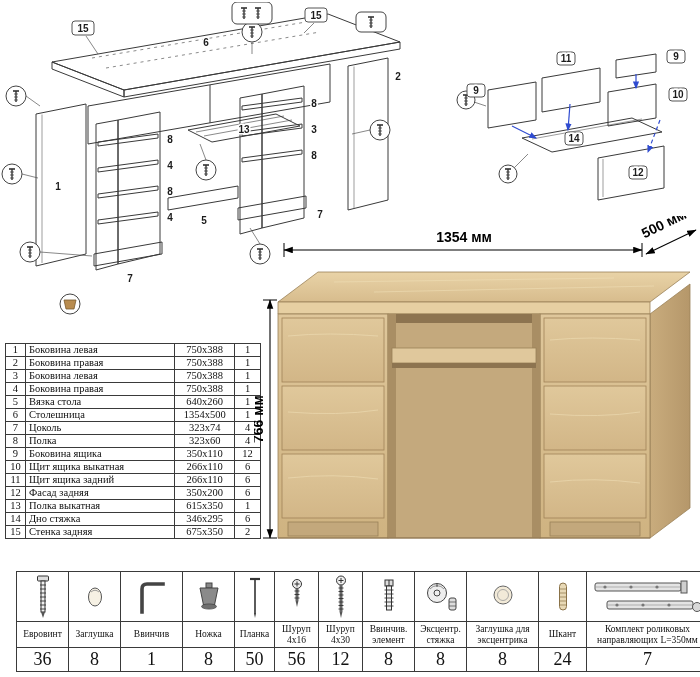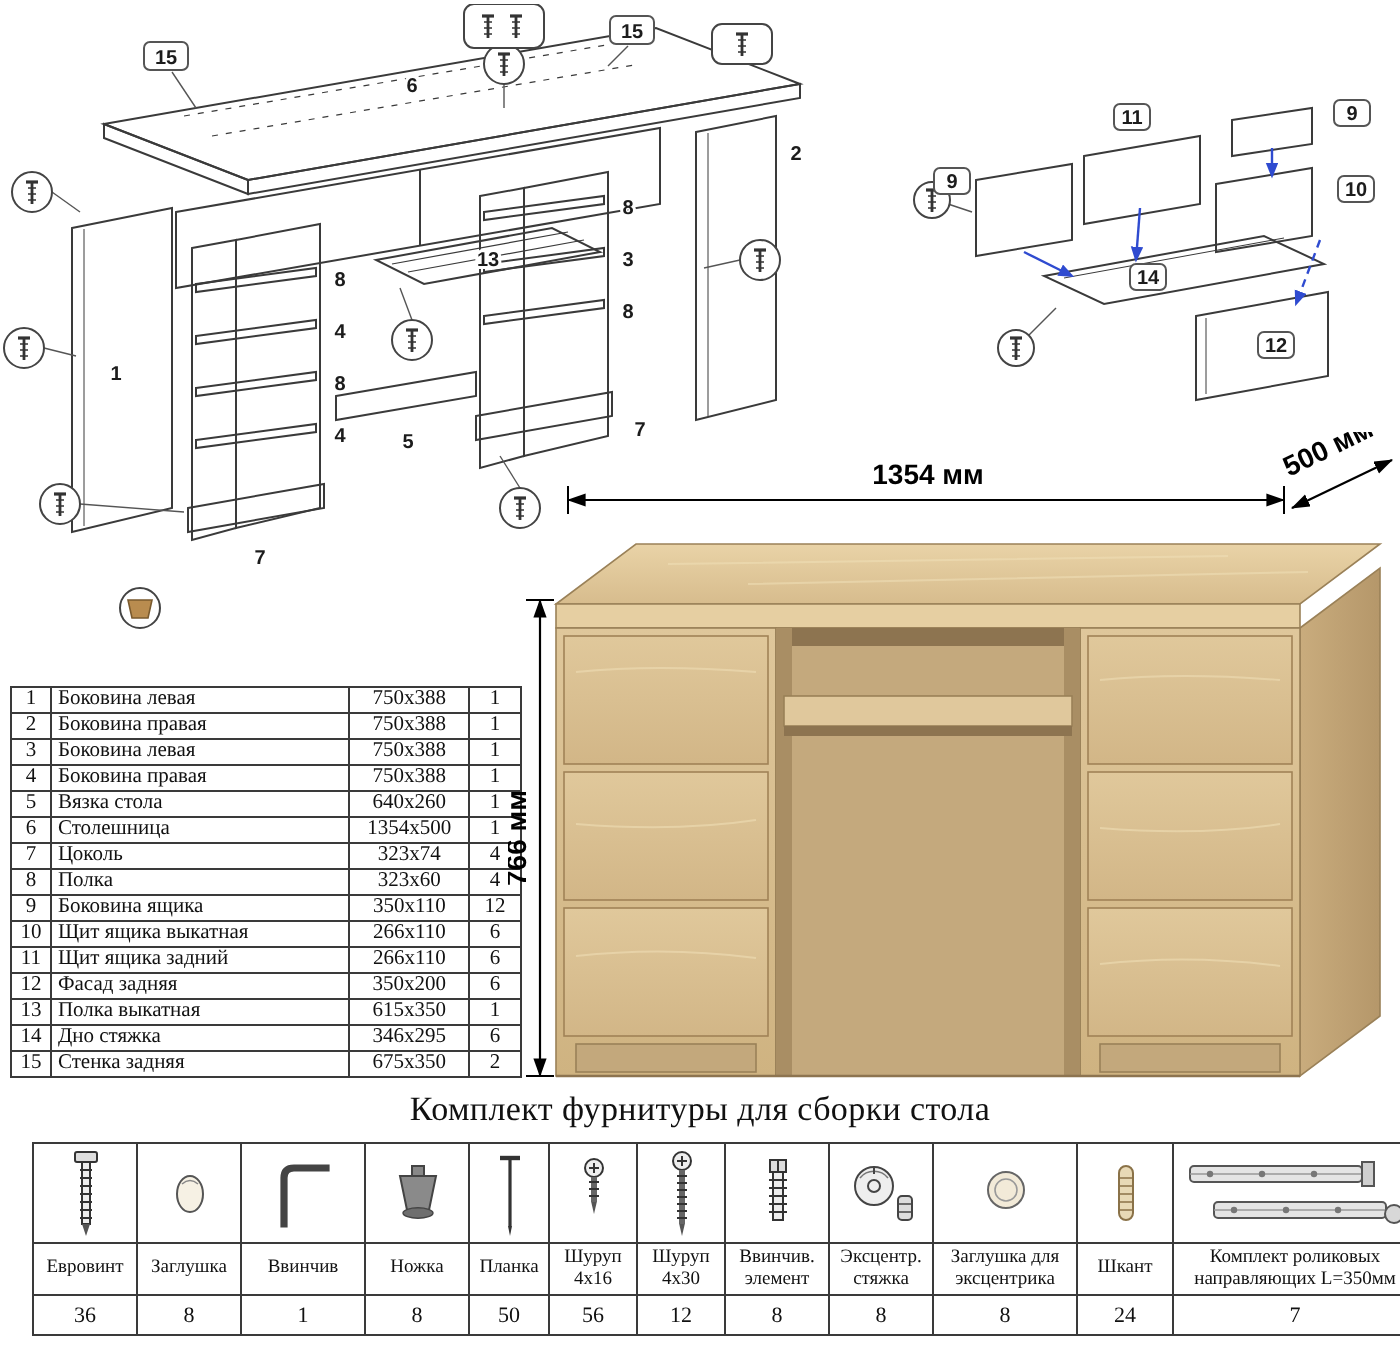--- a/index.html
+++ b/index.html
@@ -11,21 +11,21 @@
   
   .parts-table{position:absolute;left:5px;top:343px;width:256px;border-collapse:collapse;font-size:10.5px}
   .parts-table td{border:1px solid #3a3a3a;padding:0 3px;height:13px;line-height:12px;white-space:nowrap}
   .parts-table td.c{text-align:center}
   
   .hw-title{position:absolute;left:0;top:545px;width:700px;text-align:center;font-size:17px;letter-spacing:.2px}
   .hw-table{position:absolute;left:16px;top:571px;width:692px;border-collapse:collapse;table-layout:fixed;font-size:9.5px}
   .hw-table td{border:1px solid #3a3a3a;text-align:center;vertical-align:middle;padding:1px;overflow:hidden}
   .hw-icon-cell{height:50px}
   .hw-name-cell{height:26px;line-height:10.5px}
-  .hw-qty-cell{height:20px;font-size:11px}
+  .hw-qty-cell{height:20px;font-size:18px}
   
   .dlabel{font-family:"Liberation Sans",sans-serif;font-size:10px;font-weight:bold;fill:#1c1c1c;
           paint-order:stroke;stroke:#ffffff;stroke-width:3px;text-anchor:middle}
   .dim{font-family:"Liberation Sans",sans-serif;font-weight:bold;font-size:14px;fill:#000;text-anchor:middle}
 </style>
 </head>
 <body>
 
 <div class="sheet">
 
@@ -355,21 +355,20 @@
 
       <g stroke="#f0e0b8" stroke-width="1" opacity="0.55">
         <path d="M34 120 q40 -4 90 0 M34 196 q50 4 90 -2 M34 262 q45 -5 90 1" fill="none"></path>
         <path d="M296 124 q40 -4 90 0 M296 198 q50 4 90 -2 M296 266 q45 -5 90 1" fill="none"></path>
         <path d="M80 66 L360 62 M120 76 L400 70" fill="none"></path>
       </g>
       <line x1="24" y1="322" x2="396" y2="322" stroke="#8d7450" stroke-width="1.2"></line>
     </g>
   </svg>
 
-  <div class="hw-title">Комплект фурнитуры для сборки стола</div>
 
   <table class="hw-table">
     <colgroup>
       <col style="width:52px">
         <col style="width:52px">
         <col style="width:62px">
         <col style="width:52px">
       <col style="width:40px">
         <col style="width:44px">
         <col style="width:44px">

